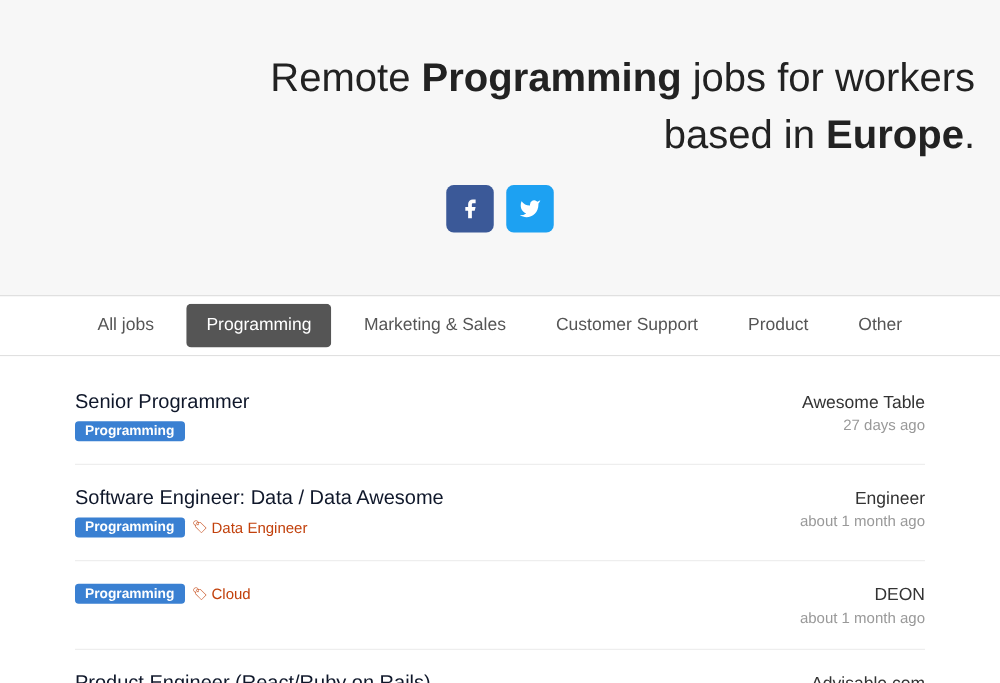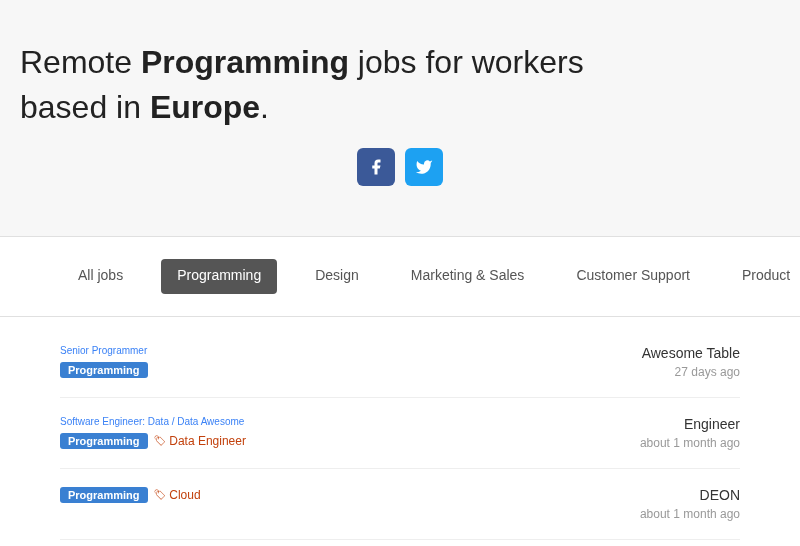--- a/index.html
+++ b/index.html
@@ -4,21 +4,21 @@
   <style>
     * { box-sizing: border-box; margin: 0; padding: 0; }
     body {
       font-family: -apple-system, BlinkMacSystemFont, 'Segoe UI', Helvetica, Arial, sans-serif;
       background: #f7f7f7;
       color: #333;
       font-size: 14px;
     }
     .hero {
       background: #f7f7f7;
-      text-align: left;
+      text-align: right;
       padding: 40px 20px 30px;
     }
     .hero h1 {
       font-size: 32px;
       font-weight: 400;
       line-height: 1.4;
       color: #222;
     }
     .hero h1 strong {
       font-weight: 700;
@@ -39,24 +39,24 @@
       cursor: pointer;
     }
     .social-icon.facebook { background: #3b5998; }
     .social-icon.twitter { background: #1da1f2; }
     .social-icon svg { fill: white; }
 
     .tabs-container {
       background: #fff;
       border-top: 1px solid #e0e0e0;
       border-bottom: 1px solid #e0e0e0;
-      padding: 16px 60px;
-      display: flex;
-      align-items: center;
-      gap: 16px;
+      padding: 0 60px;
+      display: flex;
+      align-items: center;
+      gap: 4px;
       margin-top: 20px;
     }
     .tab {
       padding: 14px 18px;
       cursor: pointer;
       color: #555;
       font-size: 14px;
       white-space: nowrap;
       border-bottom: 3px solid transparent;
       transition: color 0.2s;
@@ -80,22 +80,22 @@
       display: flex;
       justify-content: space-between;
       align-items: flex-start;
       padding: 18px 0;
       border-bottom: 1px solid #eee;
     }
     .job-row:last-child { border-bottom: none; }
     .job-left { flex: 1; }
     .job-right { text-align: right; min-width: 140px; }
     .job-title {
-      color: #3b82f6;
-      font-size: 10px;
+      color: #0f172a;
+      font-size: 16px;
       font-weight: 500;
       cursor: pointer;
       text-decoration: none;
       display: block;
       margin-bottom: 6px;
     }
     .job-tags {
       display: flex;
       align-items: center;
       gap: 6px;
@@ -148,21 +148,20 @@
       <svg width="18" height="18" viewBox="0 0 24 24">
         <path d="M23 3a10.9 10.9 0 0 1-3.14 1.53 4.48 4.48 0 0 0-7.86 3v1A10.66 10.66 0 0 1 3 4s-4 9 5 13a11.64 11.64 0 0 1-7 2c9 5 20 0 20-11.5a4.5 4.5 0 0 0-.08-.83A7.72 7.72 0 0 0 23 3z"></path>
       </svg>
     </div>
   </div>
 </div>
 
 <div class="tabs-container">
   <div class="tab">All jobs</div>
   <div class="tab active">Programming</div>
-  <div class="tab">Design</div>
   <div class="tab">Marketing &amp; Sales</div>
   <div class="tab">Customer Support</div>
   <div class="tab">Product</div>
   <div class="tab">Other</div>
 </div>
 
 <div class="jobs-container">
 
 <div class="job-row">
       <div class="job-left">

